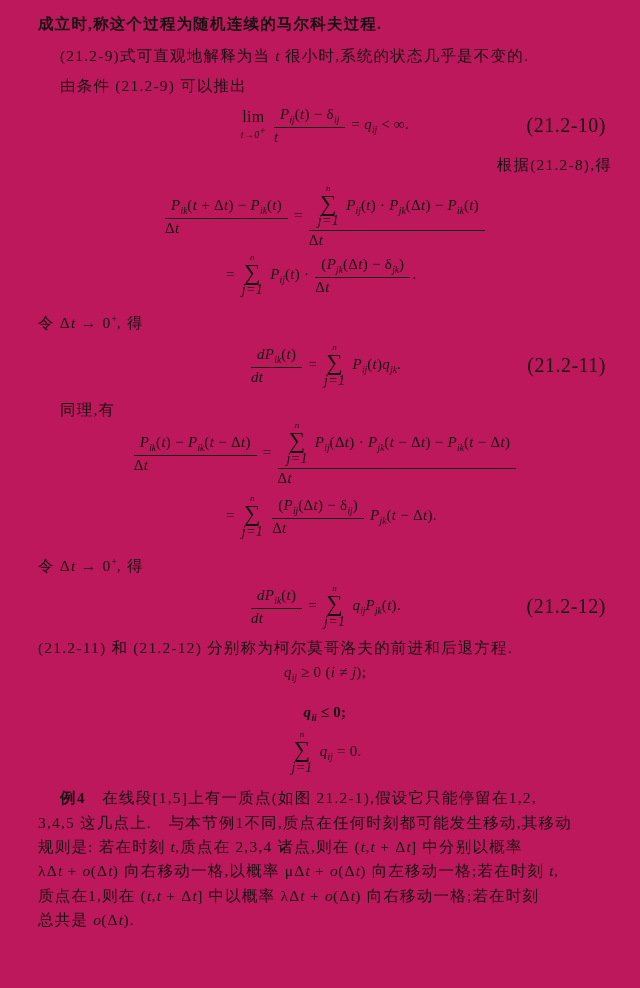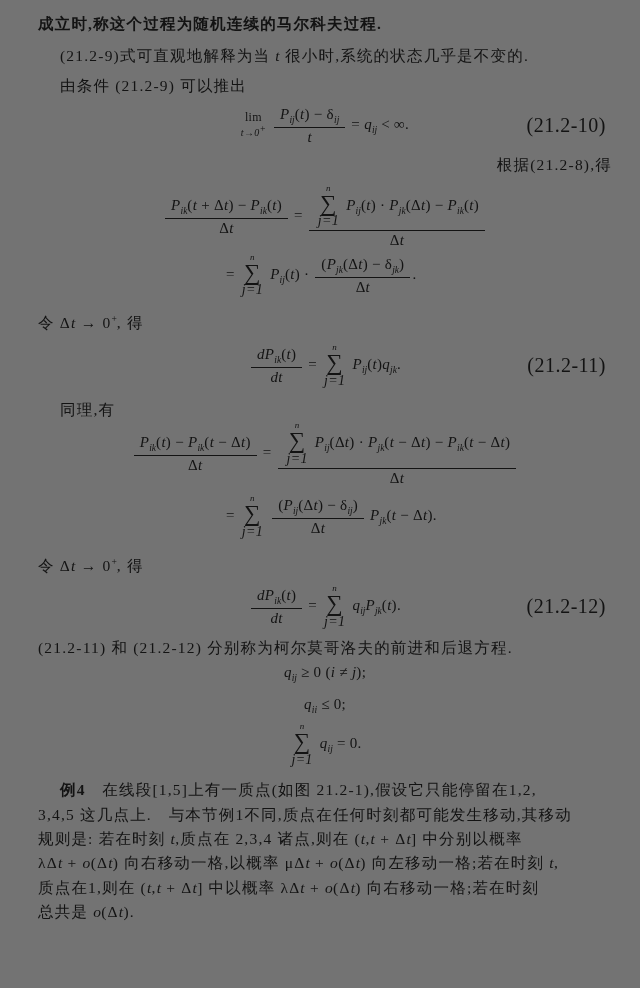--- a/index.html
+++ b/index.html
@@ -1,19 +1,19 @@
 <!DOCTYPE html>
 <html><head>
 <meta charset="utf-8">
 <style>
   html,body{margin:0;padding:0;background:#e8e8e4;}
   .page{
     position:relative;
     width:640px;height:988px;
-    background:#737373;
+    background:#be185d;
     color:#131313;
     font-family:"Liberation Serif","DejaVu Serif",serif;
     box-sizing:border-box;
     padding:12px 28px 0 38px;
     overflow:hidden;
   }
   .tline{
     font-size:15.5px;
     line-height:23px;
     letter-spacing:1.2px;
@@ -30,31 +30,31 @@
     letter-spacing:0.3px;
     white-space:nowrap;
   }
   .eq-row.cont{justify-content:flex-start;padding-left:188px;}
   .eq-tag{
     position:absolute;right:6px;top:50%;
     transform:translateY(-50%);
     font-size:20px;letter-spacing:0.5px;
   }
   
-  .fr{display:inline-block;vertical-align:middle;text-align:center;margin:0 2px;}
+  .fr{display:inline-block;vertical-align:middle;text-align:left;margin:0 2px;}
   .fr .n{display:block;border-bottom:1.4px solid #131313;padding:1px 6px 2px;}
   .fr .d{display:block;padding-top:1px;}
   
   .sum{display:inline-flex;flex-direction:column;align-items:center;vertical-align:middle;line-height:1;margin:0 3px;}
   .sum .t{font-size:9px;line-height:1;font-style:italic;}
   .sum .s{font-size:23px;line-height:0.95;}
   .sum .b{font-size:14px;line-height:1;font-style:italic;}
   
   .lim{display:inline-flex;flex-direction:column;align-items:center;vertical-align:middle;line-height:1;margin-right:6px;}
-  .lim .lw{font-size:12px;}
+  .lim .lw{font-size:16px;}
   .lim .lu{font-size:10px;font-style:italic;padding-top:2px;text-align:center;}
   sub{font-size:9.5px;font-style:italic;letter-spacing:0;}
   sup{font-size:9.5px;letter-spacing:0;}
   i{letter-spacing:0.3px;}
   .para .tline{line-height:24.3px;}
   
   .m-l2{margin-top:9px;}
   .m-l3{margin-top:7px;}
   .m-eq10{margin-top:4px;height:48px;}
   .m-l4{margin-top:4px;text-align:right;}
@@ -63,21 +63,21 @@
   .m-let1{margin-top:7px;}
   .m-eq11{margin-top:5px;height:52px;}
   .m-sim{margin-top:7px;}
   .m-b2a{margin-top:3px;height:58px;}
   .m-b2b{margin-top:8px;height:52px;}
   .m-let2{margin-top:9px;}
   .m-eq12{margin-top:4px;height:50px;}
   .m-kol{margin-top:5px;}
   .m-pin{margin-top:2px;}
   .m-p1{margin-top:3px;height:22px;}
-  .m-p2{margin-top:10px;height:22px;}
+  .m-p2{margin-top:18px;height:22px;font-weight:bold;}
   .m-p3{margin-top:5px;height:46px;}
   .m-para{margin-top:11px;}
 </style>
 </head>
 <body>
 
 <div class="page">
 
   <div class="tline bold">成立时,称这个过程为随机连续的马尔科夫过程.</div>
 

